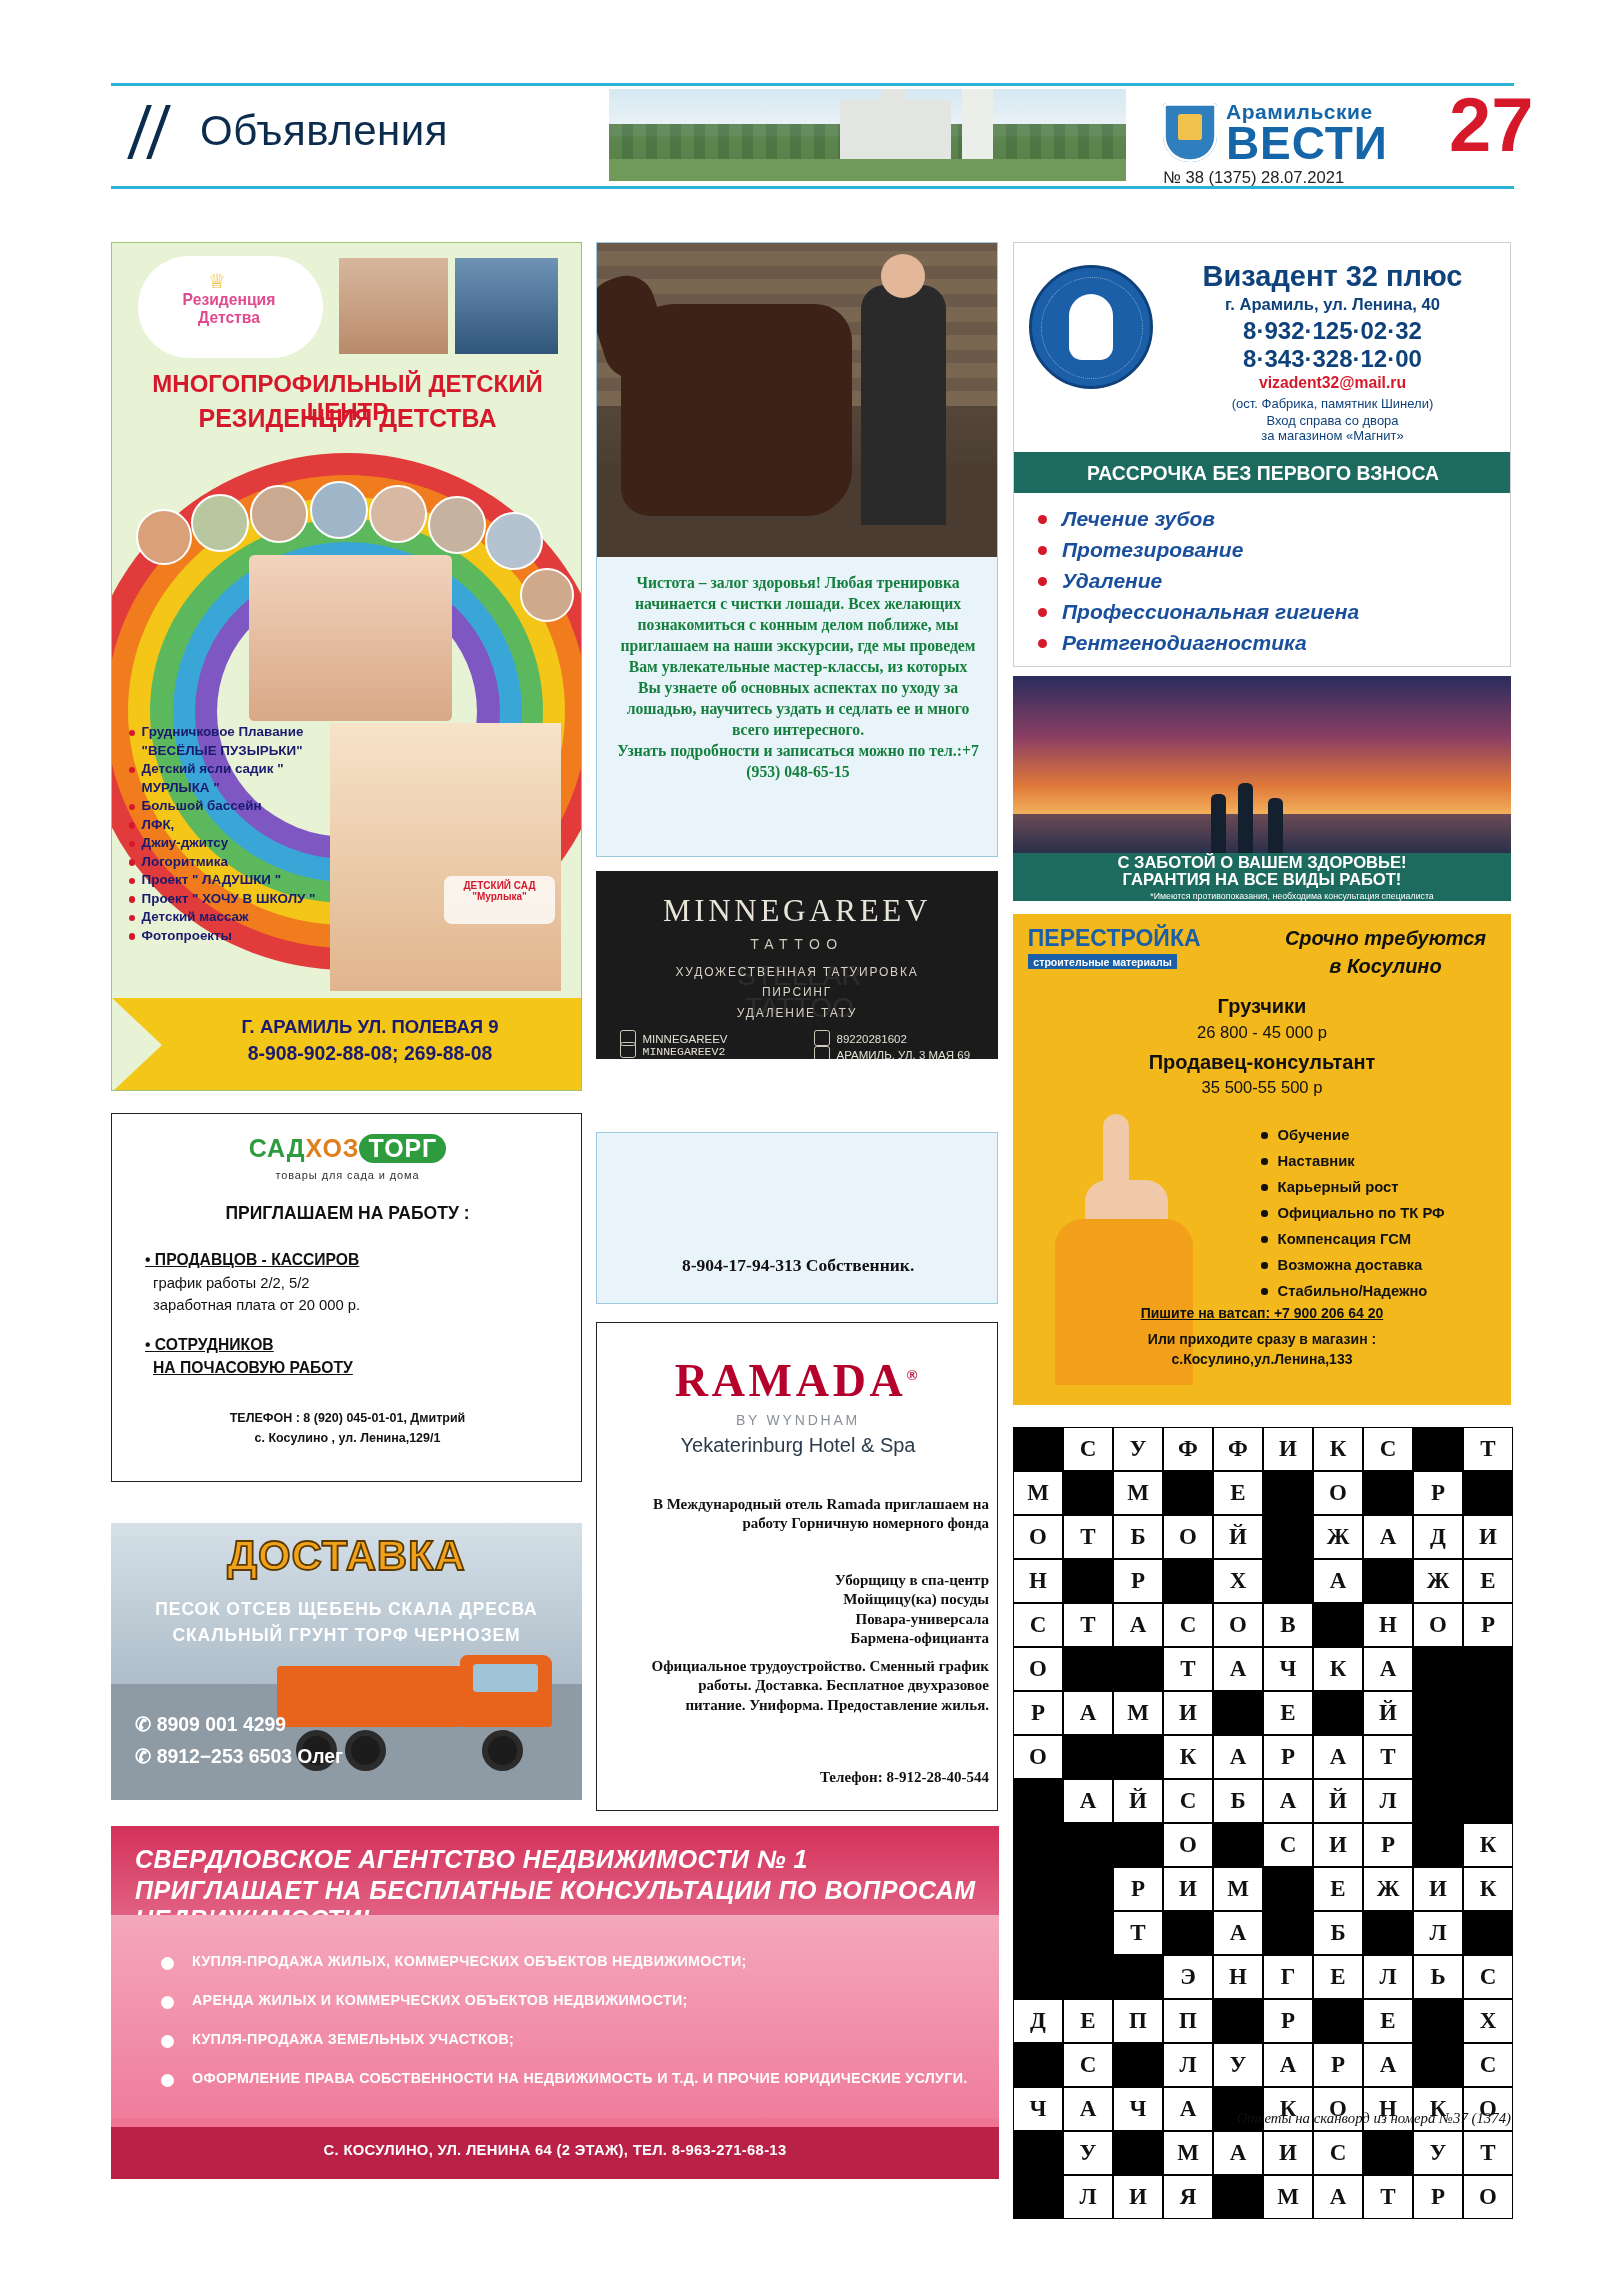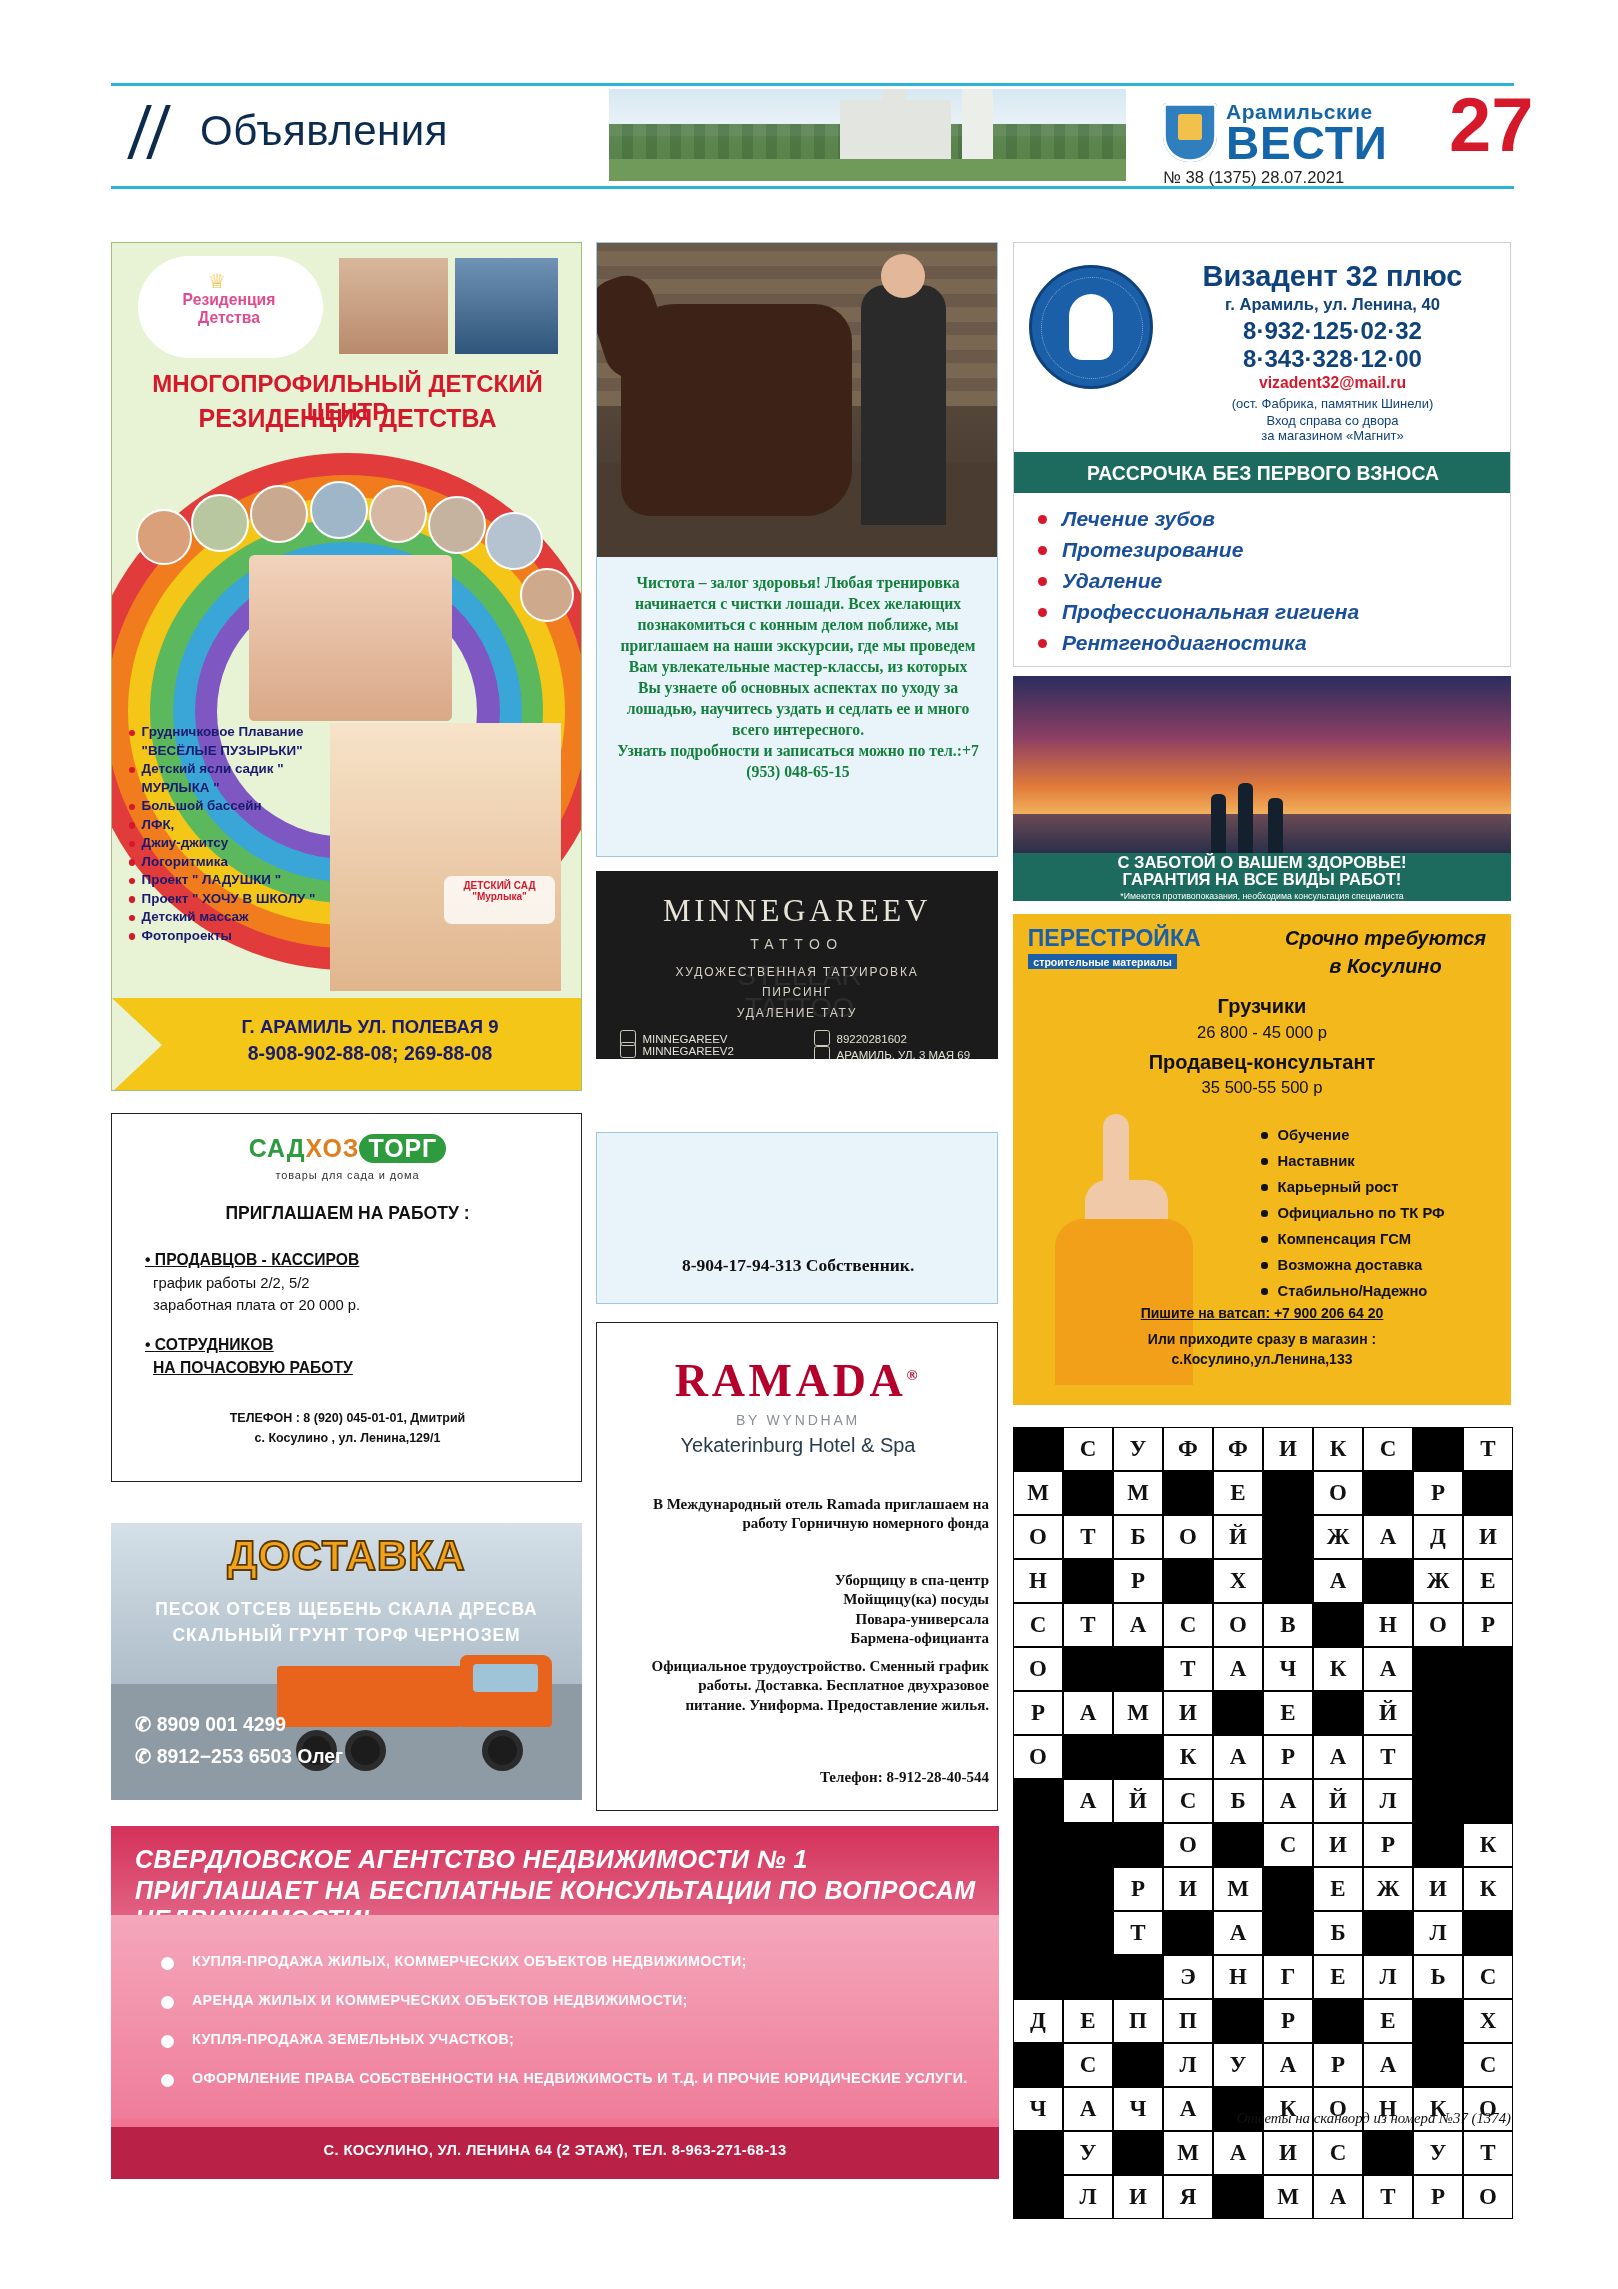--- a/index.html
+++ b/index.html
@@ -93,21 +93,21 @@
 
   
   #ad-tattoo{left:596px;top:871px;width:402px;height:188px;background:#1b1b1b;overflow:hidden;}
   #ad-tattoo .brand{position:absolute;left:0;top:22px;width:402px;text-align:center;font-size:31px;letter-spacing:3.7px;color:#e8e4d8;font-family:"Liberation Serif",serif;}
   #ad-tattoo .sub{position:absolute;left:0;top:65px;width:402px;text-align:center;font-size:14px;letter-spacing:6.5px;color:#cfcabb;}
   #ad-tattoo .srv1{position:absolute;left:0;top:94px;width:402px;text-align:center;font-size:12px;letter-spacing:1.8px;color:#d8d3c6;}
   #ad-tattoo .srv2{position:absolute;left:0;top:114px;width:402px;text-align:center;font-size:12px;letter-spacing:1.8px;color:#d8d3c6;}
   #ad-tattoo .srv3{position:absolute;left:0;top:135px;width:402px;text-align:center;font-size:12px;letter-spacing:1.8px;color:#d8d3c6;}
   #ad-tattoo .row{position:absolute;color:#e4e0d4;font-size:11.5px;}
   #ad-tattoo .r1{left:24px;top:159px;}
-  #ad-tattoo .r2{left:24px;top:171px;}
+  #ad-tattoo .r2{left:24px;top:171px;font-family:Liberation Mono, monospace;}
   #ad-tattoo .r3{left:218px;top:159px;}
   #ad-tattoo .r4{left:218px;top:175px;}
   #ad-tattoo .ic{display:inline-block;width:14px;height:14px;border:0.9px solid #cfcabb;border-radius:2.8px;margin-right:6.5px;vertical-align:-2.8px;}
   #ad-tattoo .wm{position:absolute;left:111px;top:89px;width:185px;text-align:center;font-size:28px;color:#ffffff14;}
 
   
   #ad-flat{left:596px;top:1132px;width:402px;height:172px;background:#e9f4fa;border:0.9px solid #9fc7de;}
   #ad-flat .t{position:absolute;left:16.6px;top:20px;width:369px;text-align:center;font-family:"Liberation Serif",serif;font-weight:bold;font-size:17.5px;line-height:24px;color:#111;}
   #ad-flat .p{position:absolute;left:16.6px;top:122px;width:369px;text-align:center;font-family:"Liberation Serif",serif;font-weight:bold;font-size:17.5px;color:#111;}
 
@@ -193,21 +193,21 @@
   #ad-health{left:1013px;top:676px;width:498px;height:225px;overflow:hidden;background:#0d2b4a;}
   #ad-health .sky{position:absolute;left:0;top:0;width:498px;height:138px;background:linear-gradient(#2a2d5e 0%,#8c3f63 45%,#e07a3a 80%,#f2b15c 100%);}
   #ad-health .water{position:absolute;left:0;top:138px;width:498px;height:39px;background:linear-gradient(#6b4a55,#2a2f4a);}
   #ad-health .fig{position:absolute;bottom:48px;width:14.8px;background:#14202e;border-radius:5.5px 5.5px 0 0;}
   #ad-health .f1{left:198px;height:59px;}
   #ad-health .f2{left:225px;height:70px;}
   #ad-health .f3{left:255px;height:55px;}
   #ad-health .band{position:absolute;left:0;bottom:0;width:498px;height:48px;background:#1d6b5f;}
   #ad-health .t1{position:absolute;left:0;bottom:28px;width:498px;text-align:center;font-size:16.6px;font-weight:bold;color:#ffffff;}
   #ad-health .t2{position:absolute;left:0;bottom:11px;width:498px;text-align:center;font-size:16.6px;font-weight:bold;color:#ffffff;}
-  #ad-health .note{position:absolute;left:0;bottom:0px;width:498px;text-align:center;font-size:8.8px;color:#ffffff;}
+  #ad-health .note{position:absolute;left:0;bottom:0px;width:498px;text-align:center;font-size:8.8px;color:#ffffff;padding-left:30px;}
 
   
   #ad-job{left:1013px;top:914px;width:498px;height:491px;background:#f2b81c;overflow:hidden;}
   #ad-job .logo{position:absolute;left:14.8px;top:11px;width:231px;}
   #ad-job .logo .w{font-size:23px;font-weight:bold;color:#1b5fa8;letter-spacing:0px;}
   #ad-job .logo .sub{font-size:10.6px;font-weight:bold;color:#ffffff;background:#1b5fa8;padding:1.8px 5.5px;display:inline-block;margin-top:1.8px;}
   #ad-job .h1{position:absolute;left:257px;top:13px;width:231px;text-align:center;font-size:20px;font-weight:bold;font-style:italic;color:#111;}
   #ad-job .h2{position:absolute;left:257px;top:41px;width:231px;text-align:center;font-size:20px;font-weight:bold;font-style:italic;color:#111;}
   #ad-job .v1{position:absolute;left:0;top:81px;width:498px;text-align:center;font-size:20px;font-weight:bold;color:#111;}
   #ad-job .v1s{position:absolute;left:0;top:109px;width:498px;text-align:center;font-size:16.6px;color:#111;}

